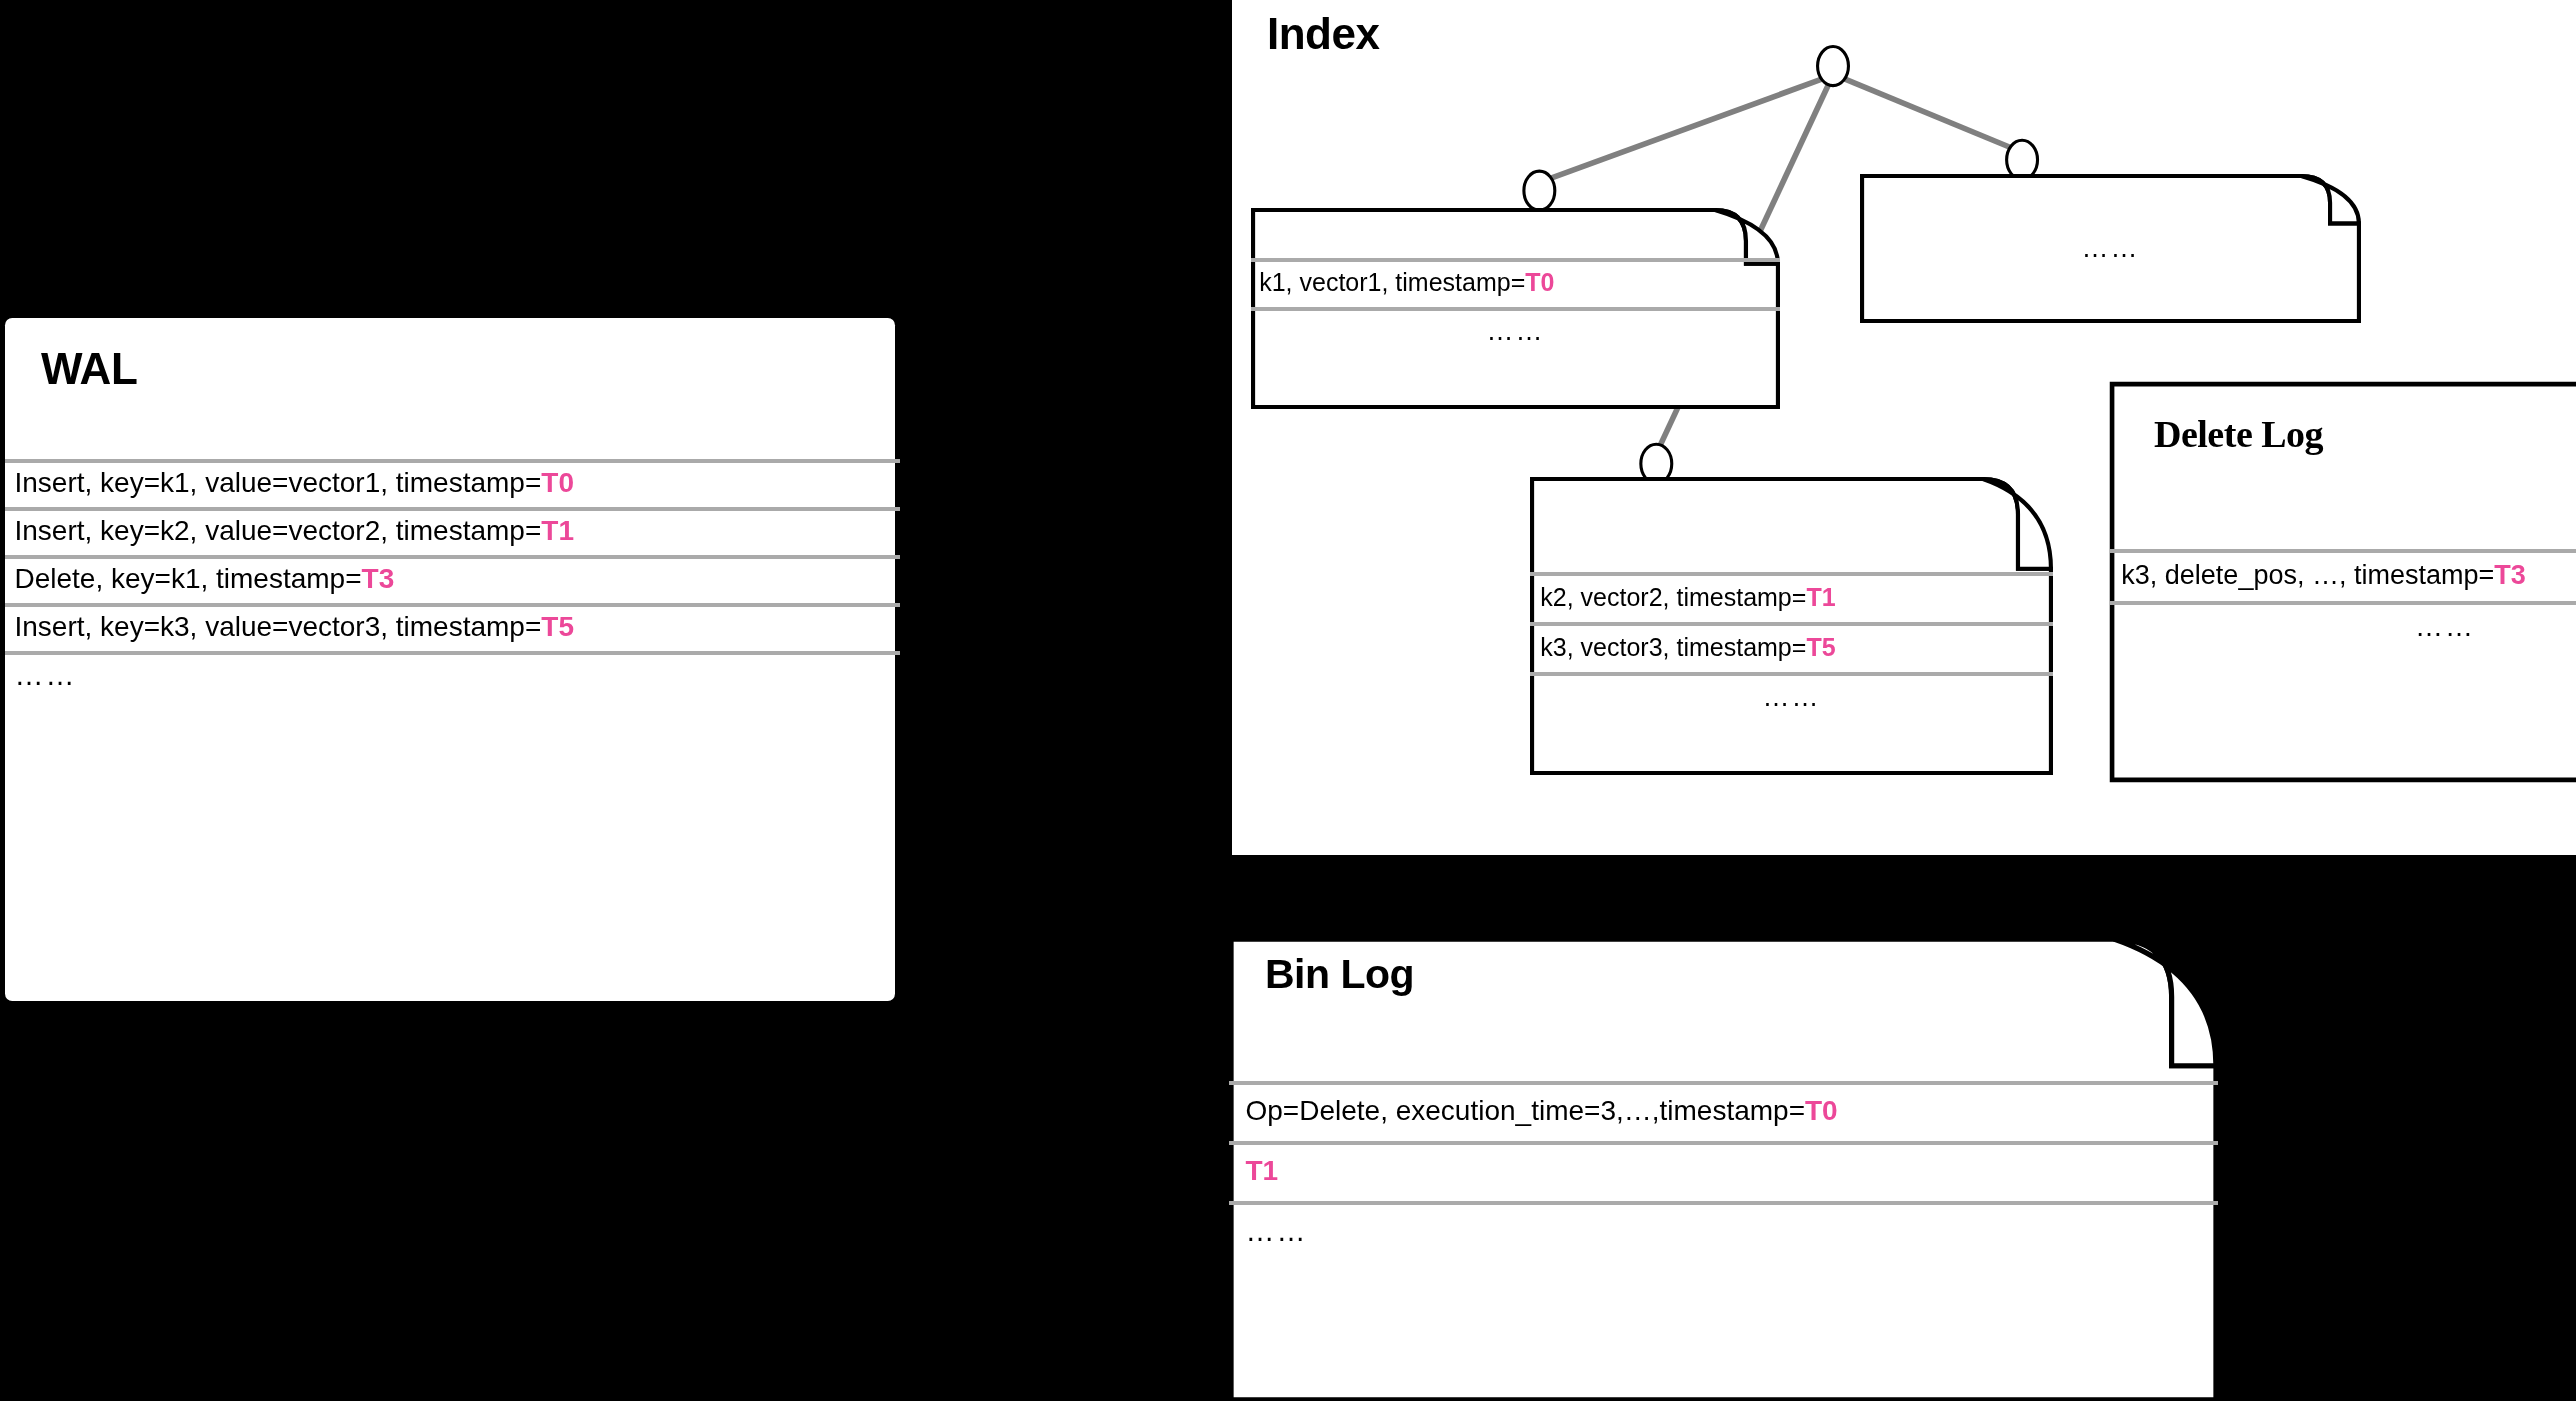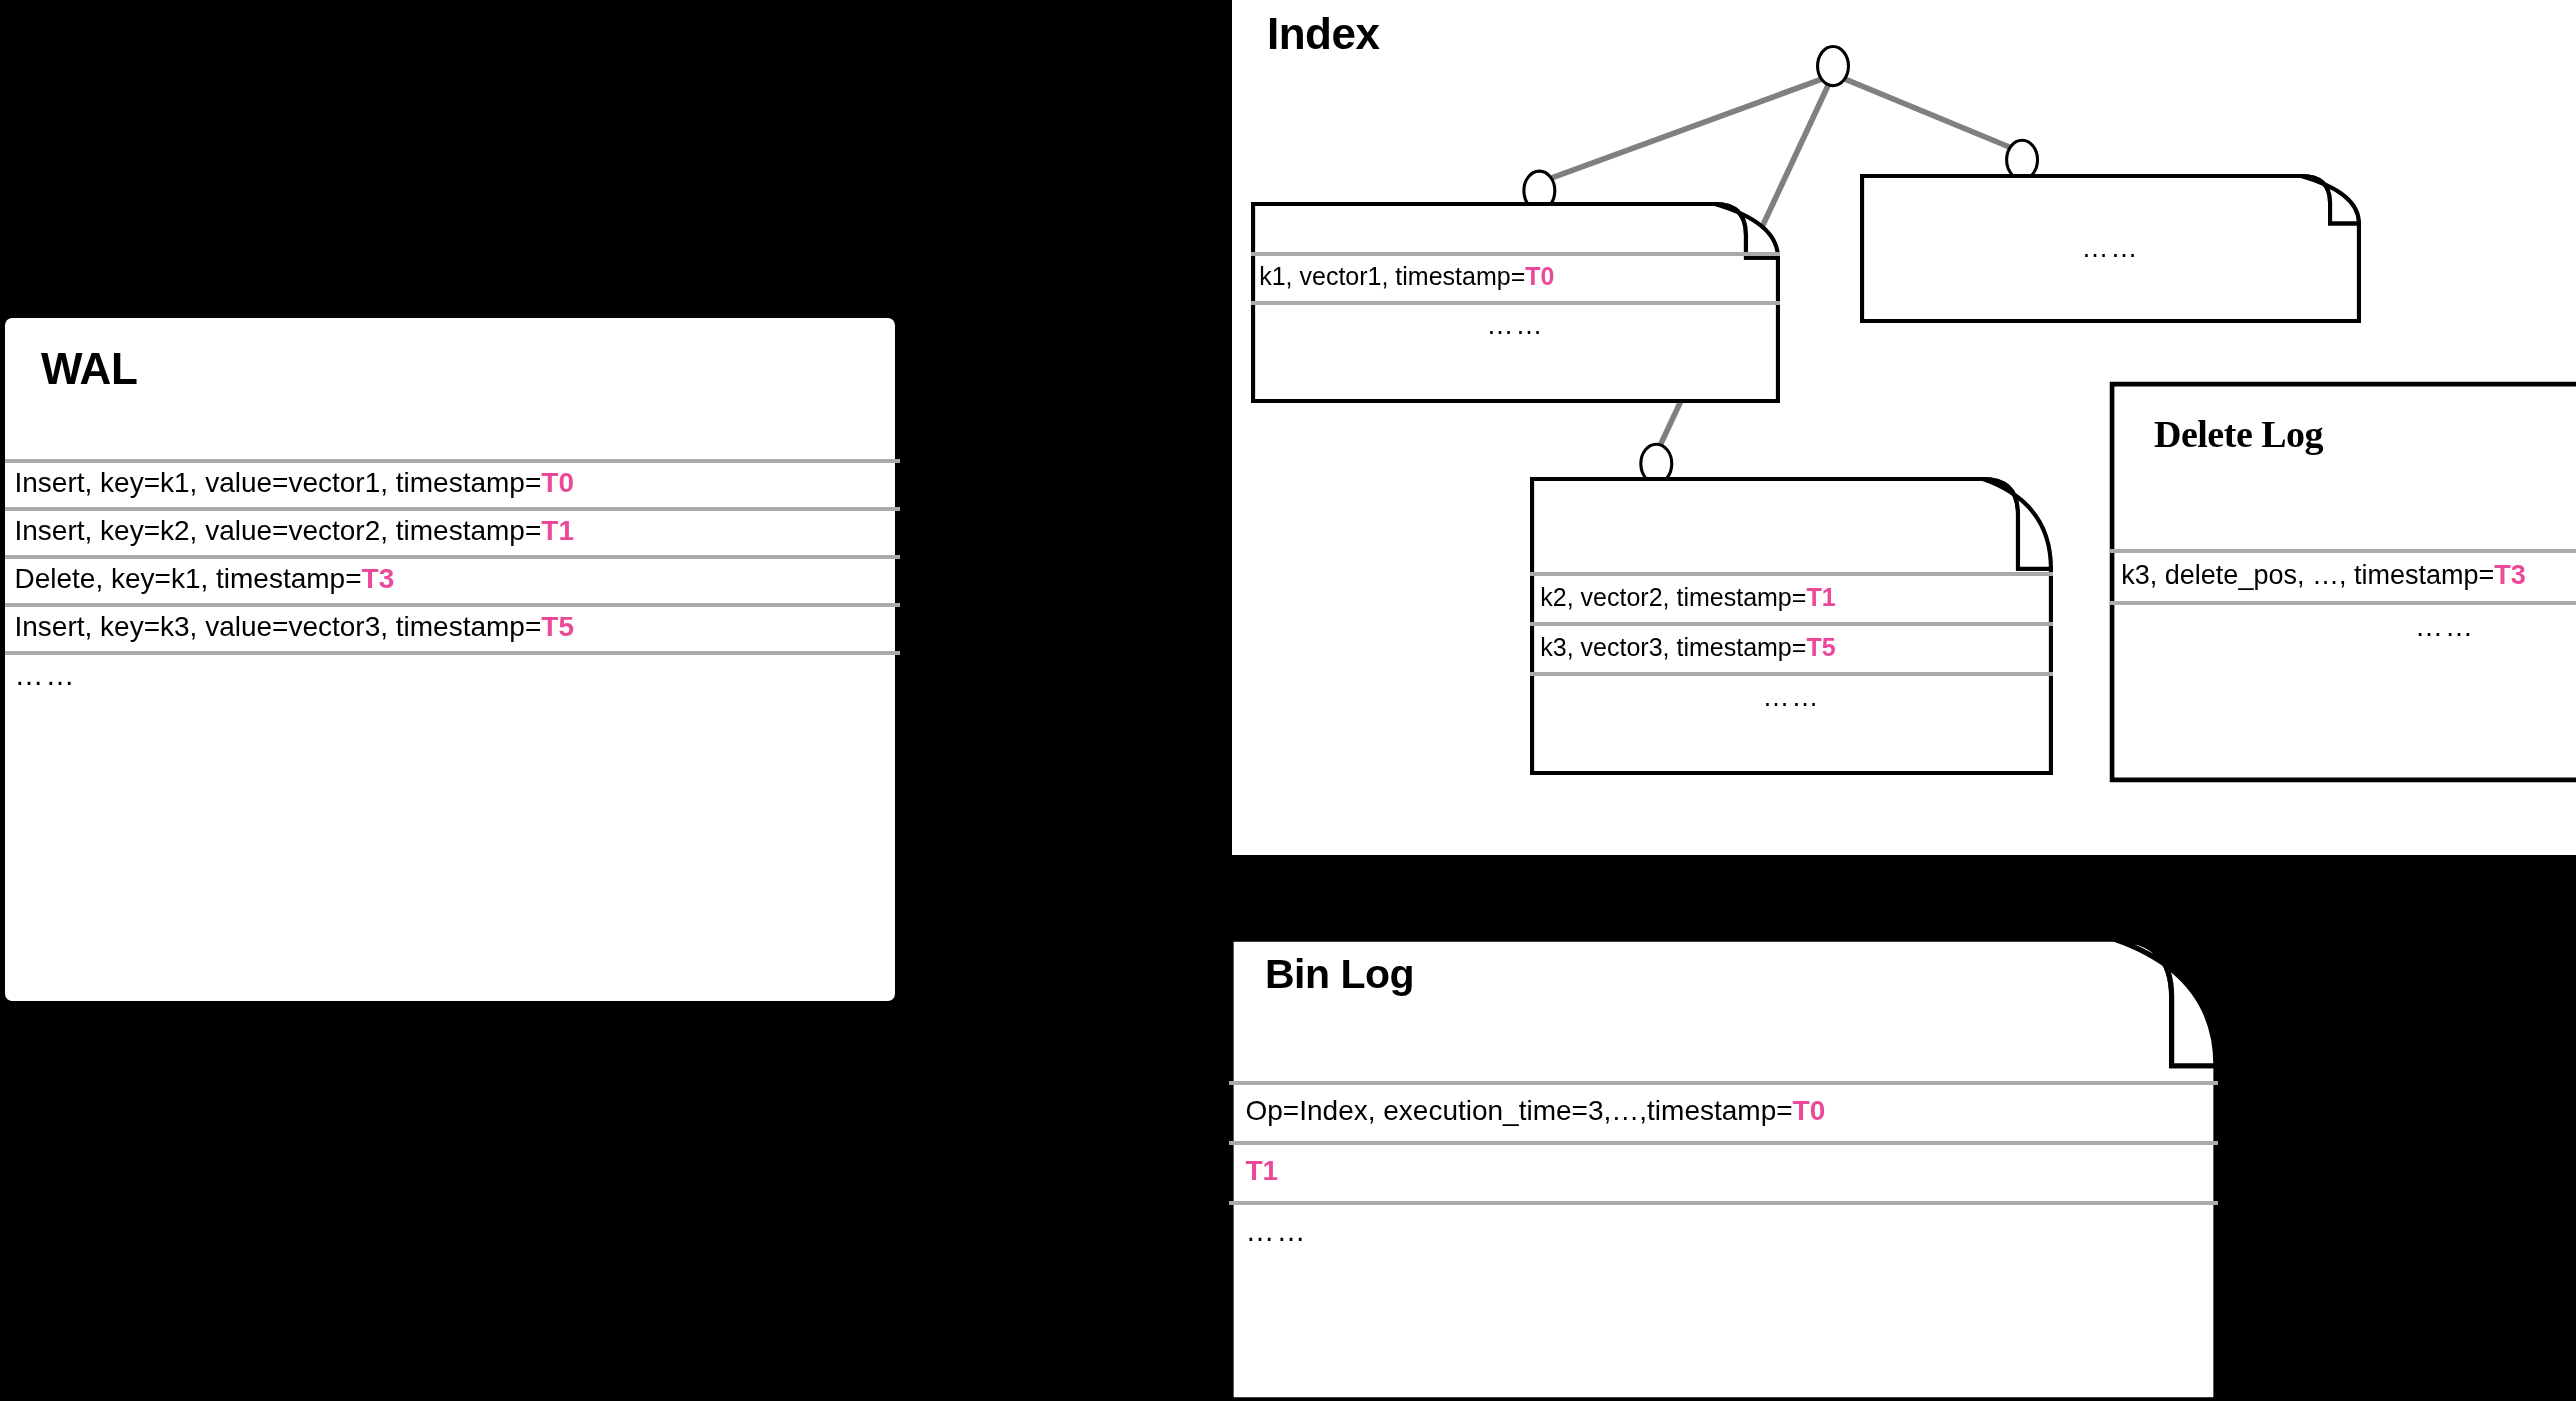--- a/index.html
+++ b/index.html
@@ -103,21 +103,21 @@
     font-size: 29px;
   }
 
   
   .doc {
     position: absolute;
     box-sizing: border-box;
   }
 
   
-  .doc-k1 { left: 1251px; top: 202px; width: 529px; height: 201px; }
+  .doc-k1 { left: 1251px; top: 208px; width: 529px; height: 201px; }
   .doc-k1 .rowset { position: absolute; left: 0; top: 50px; width: 100%; }
   .doc-k1 .row { height: 49px; padding-left: 8.2px; font-size: 25px; }
   .doc-k1 .row.ellipsis { justify-content: center; padding-left: 0; font-size: 27px; }
 
   
   .doc-dots { left: 1860px; top: 174px; width: 501px; height: 149px; }
   .doc-dots .onlydots {
     position: absolute;
     left: 0; top: 0; width: 100%; height: 100%;
     display: flex; align-items: center; justify-content: center;
@@ -270,21 +270,21 @@
   </div>
   <div class="title title-delete">Delete Log</div>
 
   <div class="doc doc-binlog">
     <svg class="foldsvg" viewBox="0 0 1920 903" preserveAspectRatio="none">
       <path d="M4 4 L1718 4 Q1830 4 1830 116 L1830 250 L1916 250 L1916 899 L4 899 Z" fill="#ffffff" stroke="#000000" stroke-width="10"></path>
       <path d="M1718 4 Q1830 4 1830 116 L1830 250 L1916 250 Q1916 72 1718 4 Z" fill="#ffffff" stroke="#000000" stroke-width="10"></path>
     </svg>
     <div class="rowset">
       <div class="row">
-        <span>Op=Index, execution_time=3,…,timestamp=</span>
+        <span>Op=Delete, execution_time=3,…,timestamp=</span>
           <span class="red">T0</span>
       </div>
       <div class="row">
           <span class="red">T1</span>
       </div>
       <div class="row ellipsis">
         <span class="dots">……</span>
       </div>
     </div>
   </div>

